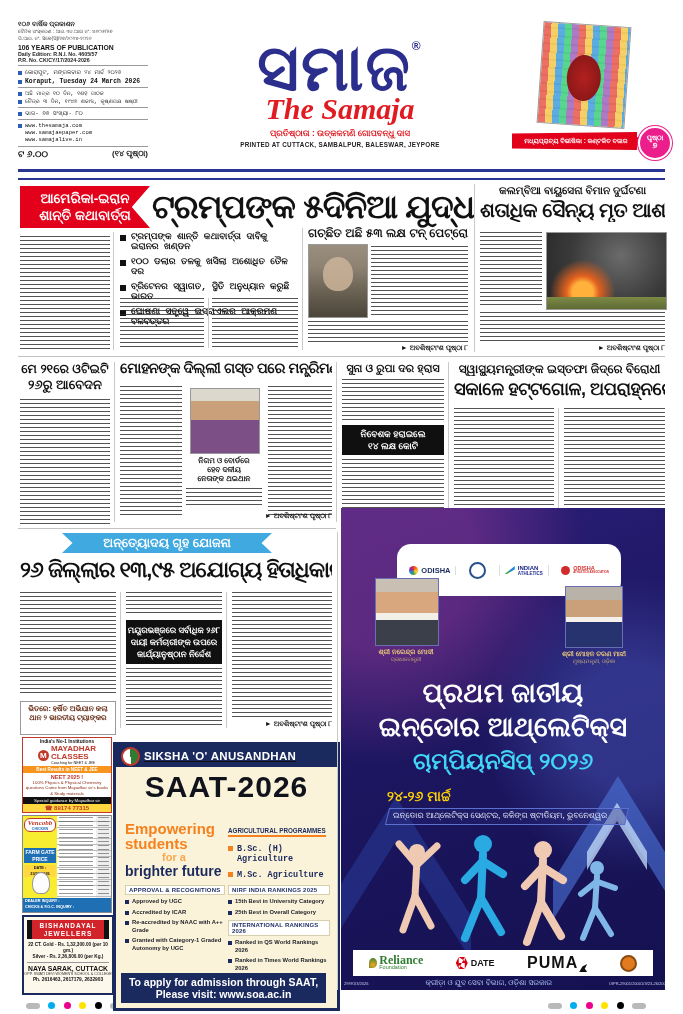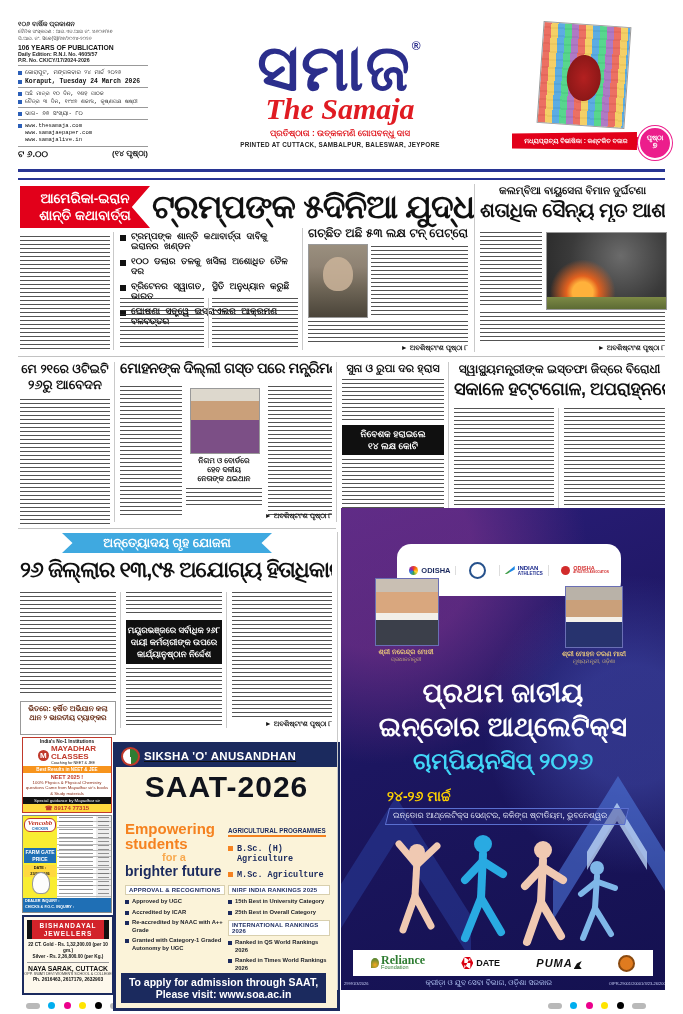--- a/index.html
+++ b/index.html
@@ -455,21 +455,21 @@
         <span>
           <span style="display:block;font-family:'Liberation Serif',serif;font-weight:bold;font-size:12px;color:#2e7d32;line-height:8px;">Reliance</span>
           <span style="display:block;font-size:5.5px;color:#2e7d32;line-height:6px;">Foundation</span>
         </span>
       </div>
       <div style="display:flex;align-items:center;">
         <span style="width:12px;height:12px;background:#db0011;clip-path:polygon(0 50%,25% 0,25% 100%,0 50%,100% 50%,75% 0,75% 100%,100% 50%,25% 0,75% 0,25% 100%,75% 100%);margin-right:3px;"></span>
         <span class="b" style="font-size:9px;color:#111;">DATE</span>
       </div>
       <div style="display:flex;align-items:flex-end;">
-        <span style="font-size:11px;font-weight:900;font-style:italic;color:#111;letter-spacing:1px;">PUMA</span>
+        <span style="font-size:16px;font-weight:900;color:#111;letter-spacing:1px;">PUMA</span>
         <span style="width:8px;height:8px;background:#111;clip-path:polygon(0 100%,40% 30%,100% 0,70% 60%,100% 100%);margin-left:1px;"></span>
       </div>
       <span style="width:13px;height:13px;border-radius:50%;background:#e07b1f;border:2px solid #8a4a10;"></span>
     </div>
 
     <div class="abs" style="left:0;bottom:0;width:324px;height:14px;display:flex;align-items:center;justify-content:space-between;padding:0 3px;">
       <span style="font-size:4px;color:#c6ccf5;">29991/3/2026</span>
       <span style="font-size:7.5px;color:#bcd0ff;">କ୍ରୀଡ଼ା ଓ ଯୁବ ସେବା ବିଭାଗ, ଓଡ଼ିଶା ସରକାର</span>
       <span style="font-size:4px;color:#c6ccf5;">OIPR-29001/20001/3/23-26/2004</span>
     </div>

